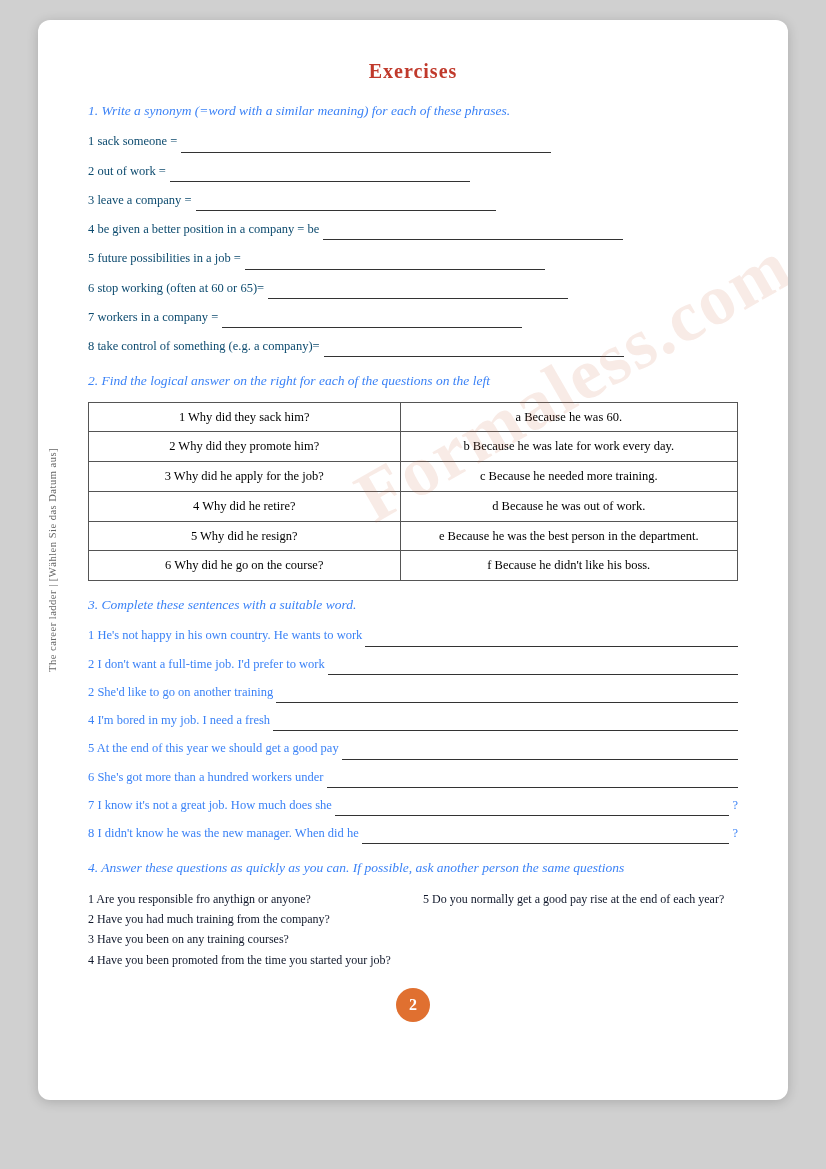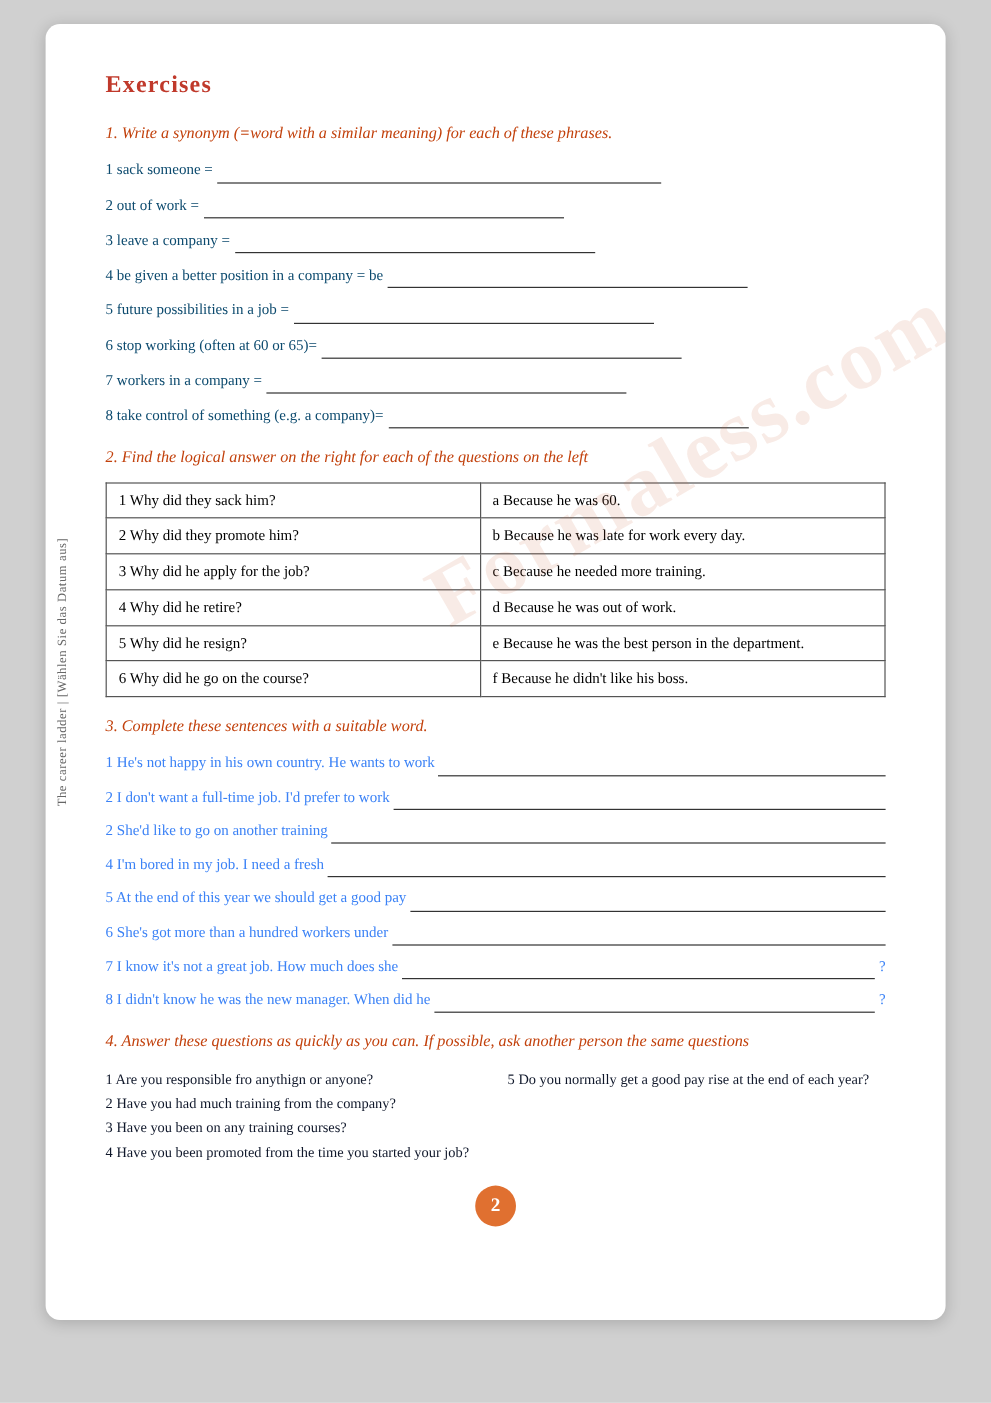--- a/index.html
+++ b/index.html
@@ -30,30 +30,31 @@
       font-size: 72px;
       font-weight: bold;
       color: rgba(200,100,60,0.13);
       transform: rotate(-30deg);
       pointer-events: none;
       letter-spacing: 2px;
       z-index: 10;
       white-space: nowrap;
     }
     .page-title {
+      text-align: center;
       font-size: 20px;
       font-weight: bold;
       color: #c0392b;
       margin-bottom: 18px;
       letter-spacing: 1px;
     }
     .section-heading {
       font-style: italic;
       font-size: 13.5px;
-      color: #c2410c;
+      color: #3b82f6;
       margin-bottom: 10px;
       margin-top: 14px;
       line-height: 1.5;
     }
     .exercise-line {
       font-size: 12.5px;
       color: #0c4a6e;
       margin-bottom: 8px;
       display: flex;
       align-items: flex-end;
@@ -61,20 +62,21 @@
       flex-wrap: wrap;
       line-height: 1.7;
     }
     
     .match-table {
       width: 100%;
       border-collapse: collapse;
       font-size: 12.5px;
       margin-top: 8px;
       margin-bottom: 12px;
+      text-align: center;
     }
     .match-table td {
       border: 1px solid #555;
       padding: 5px 10px;
       vertical-align: middle;
       line-height: 1.5;
     }
     .match-table td:first-child {
       width: 48%;
     }

